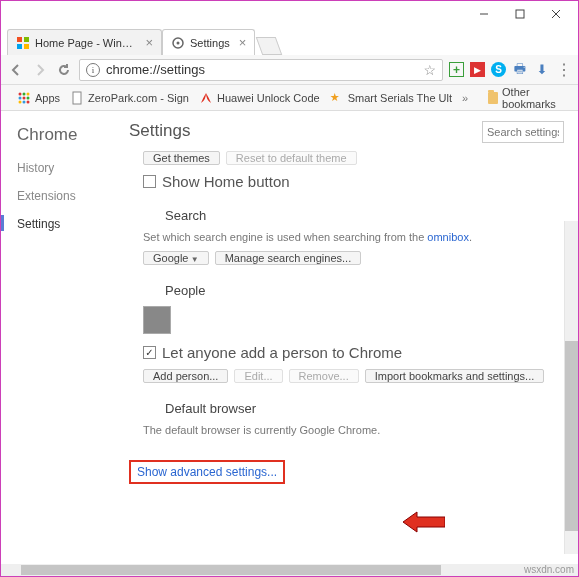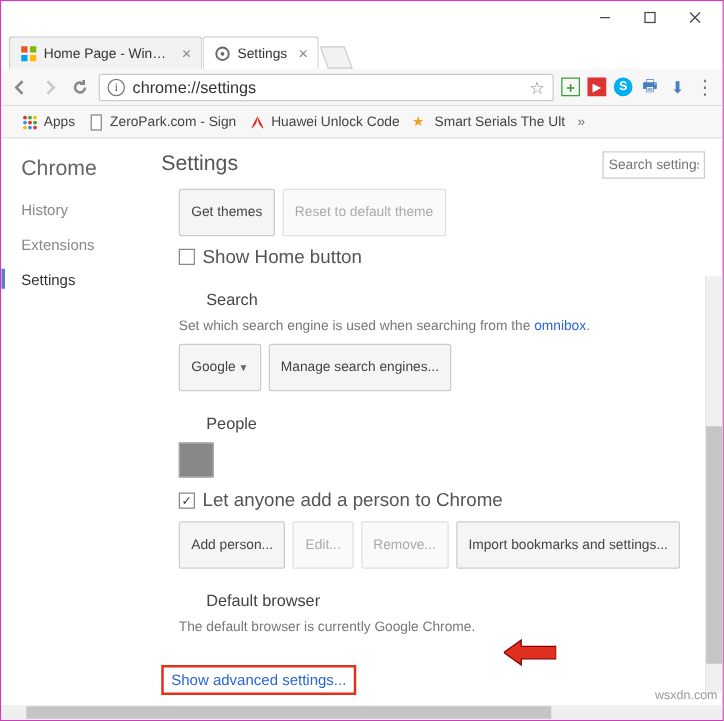--- a/index.html
+++ b/index.html
@@ -50,42 +50,42 @@
 .content { flex: 1; padding: 10px 14px 0 16px; overflow-y: auto; position: relative; }
 .content h1 { font-size: 17px; color: #555; font-weight: normal; margin-bottom: 10px; display: inline-block; }
 .searchset { float: right; height: 22px; width: 82px; font-size: 11px; border: 1px solid #ccc; padding: 0 4px; color: #999; }
 
 .section { margin-bottom: 18px; }
 .section h2 { font-size: 13px; color: #444; font-weight: normal; margin-bottom: 8px; margin-left: 36px; }
 .section .desc { font-size: 11px; color: #777; margin-bottom: 8px; margin-left: 14px; }
 .section .desc a { color: #2a66d1; text-decoration: none; }
 
 .btnrow { display: flex; gap: 6px; margin-bottom: 8px; margin-left: 14px; flex-wrap: wrap; }
-.btn { font-size: 11px; padding: 12px 9px; background: #f5f5f5; border: 1px solid #ccc; color: #444; cursor: pointer; border-radius: 2px; }
+.btn { font-size: 11px; padding: 0 9px; background: #f5f5f5; border: 1px solid #ccc; color: #444; cursor: pointer; border-radius: 2px; }
 .btn.disabled { color: #aaa; background: #fafafa; border-color: #e0e0e0; }
 .btn.dd::after { content: " ▼"; font-size: 8px; color: #666; }
 
 .chkrow { display: flex; align-items: center; gap: 6px; font-size: 15px; color: #555; margin-bottom: 8px; margin-left: 14px; }
 .chk { width: 13px; height: 13px; border: 1px solid #888; background: #fff; display: flex; align-items: center; justify-content: center; font-size: 10px; color: #333; }
 .chk.checked::after { content: "✓"; }
 
 .profile { display: flex; align-items: center; gap: 8px; margin-left: 14px; margin-bottom: 10px; }
 .avatar { width: 28px; height: 28px; background: #888; border: 1px solid #aaa; }
 
 .advlink { font-size: 12px; color: #2a66d1; border: 2px solid #e03020; padding: 3px 6px; display: inline-block; margin-top: 6px; cursor: pointer; }
 
 .redarrow { position: absolute; left: 290px; bottom: 32px; width: 42px; height: 24px; }
 
 .vscroll { position: absolute; right: 0; top: 110px; width: 14px; height: calc(100% - 122px); background: #f0f0f0; border-left: 1px solid #e5e5e5; }
 .vscroll .thumb { position: absolute; top: 120px; width: 100%; height: 190px; background: #c5c5c5; }
 
 .hscroll { position: absolute; bottom: 0; left: 0; width: 100%; height: 12px; background: #efefef; }
 .hscroll .thumb { position: absolute; left: 20px; top: 1px; height: 10px; width: 420px; background: #c5c5c5; }
 
-.watermark { position: absolute; right: 4px; bottom: 14px; font-size: 10px; color: #999; }
+.watermark { position: absolute; right: 4px; bottom: 1px; font-size: 10px; color: #999; }
 </style>
 </head>
 <body>
 
 <div class="titlebar">
   <div class="winbtn">
       <svg viewBox="0 0 10 10">
         <line x1="1" y1="5" x2="9" y2="5" stroke="#444" stroke-width="1"></line>
       </svg>
     </div>
@@ -184,20 +184,24 @@
           <path d="M7 2 Q4 7 2 12 Q7 9 7 2 M7 2 Q10 7 12 12 Q7 9 7 2" fill="#e03020"></path>
         </svg></span>
     <span>Huawei Unlock Code</span>
   </div>
   <div class="bm">
     <span class="bmicon" style="color:#f0a020">★</span>
     <span>Smart Serials The Ult</span>
   </div>
   <span style="color:#777">»</span>
   <div class="spacer"></div>
+  <div class="otherbm">
+    <span class="foldericon"></span>
+    <span>Other bookmarks</span>
+  </div>
 </div>
 
 <div class="main">
   <div class="leftnav">
     <div class="brand">Chrome</div>
     <div class="navitem">History</div>
     <div class="navitem">Extensions</div>
     <div class="navitem active">Settings</div>
     <div style="height:12px"></div>
   </div>

